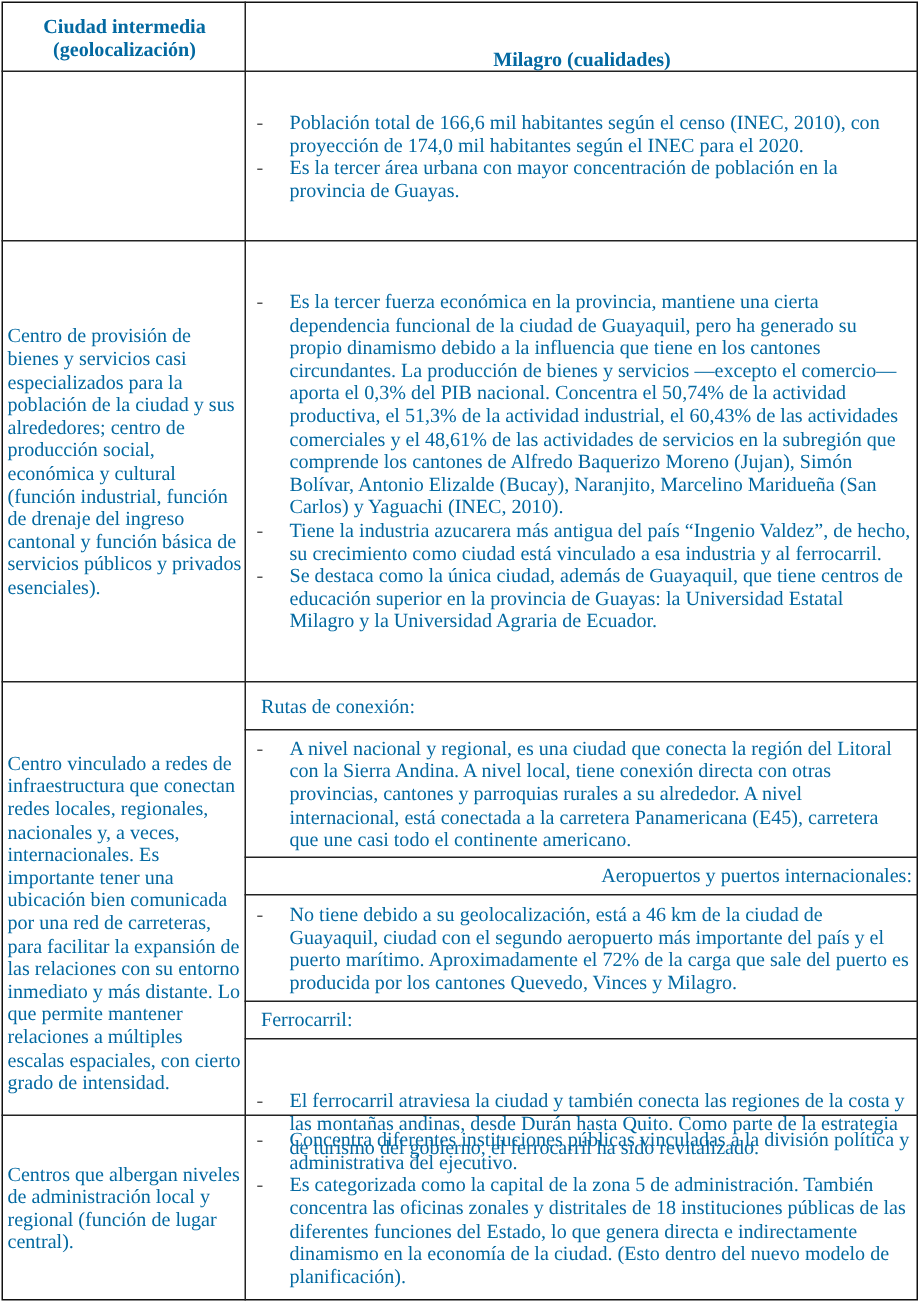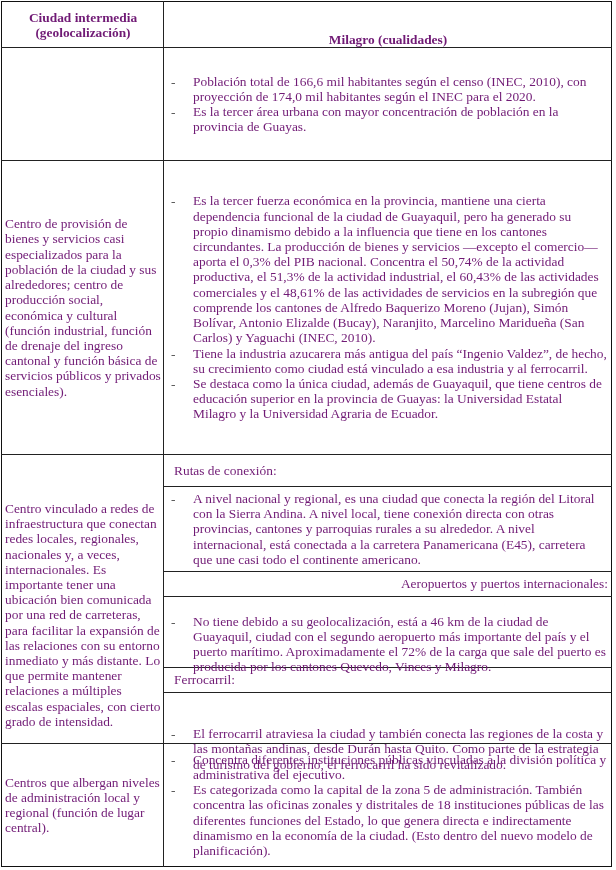--- a/index.html
+++ b/index.html
@@ -1,20 +1,20 @@
 <!DOCTYPE html>
 <html><head>
 <meta charset="utf-8">
 <style>
   html, body { margin: 0; padding: 0; background: #ffffff; }
   body { width: 616px; height: 870px; overflow: hidden; }
   #doc {
     position: absolute; left: 0; top: 0; width: 616px; height: 752px;
     font-family: "Liberation Serif", "DejaVu Serif", serif;
-    color: #701a75; font-size: 13.4px; line-height: 15.2px;
+    color: #0369a1; font-size: 13.4px; line-height: 15.2px;
   }
   .frame { position: absolute; left: 1px; top: 1px; width: 611px; height: 866px; border: 1.5px solid #111; box-sizing: border-box; }
   .hline { position: absolute; height: 0; border-top: 1px solid #222; }
   .vline { position: absolute; width: 0; border-left: 1px solid #222; }
   .cell { position: absolute; box-sizing: border-box; }
   .left { left: 5px; width: 156px; display: flex; align-items: center; }
   .right { left: 168px; width: 440px; display: flex; align-items: center; }
   .hdr { font-weight: bold; text-align: center; justify-content: center; }
   .hdr span { display: block; }
   ul.dash { list-style: none; margin: 0; padding: 0; }
@@ -74,21 +74,21 @@
     <span>Rutas de conexión:</span>
   </div>
   <div class="cell right" style="top:487px; height:84px;">
     <ul class="dash">
       <li>A nivel nacional y regional, es una ciudad que conecta la región del Litoral con la Sierra Andina. A nivel local, tiene conexión directa con otras provincias, cantones y parroquias rurales a su alrededor. A nivel internacional, está conectada a la carretera Panamericana (E45), carretera que une casi todo el continente americano.</li>
     </ul>
   </div>
   <div class="cell right sub" style="top:572px; height:24px;justify-content:flex-end;">
     <span>Aeropuertos y puertos internacionales:</span>
   </div>
-  <div class="cell right" style="top:597px; height:70px;margin-top:12px;">
+  <div class="cell right" style="top:597px; height:70px;">
     <ul class="dash">
       <li>No tiene debido a su geolocalización, está a 46 km de la ciudad de Guayaquil, ciudad con el segundo aeropuerto más importante del país y el puerto marítimo. Aproximadamente el 72% de la carga que sale del puerto es producida por los cantones Quevedo, Vinces y Milagro.</li>
     </ul>
   </div>
   <div class="cell right sub" style="top:668px; height:24px;">
     <span>Ferrocarril:</span>
   </div>
   <div class="cell right" style="top:724px; height:50px;">
     <ul class="dash">
       <li>El ferrocarril atraviesa la ciudad y también conecta las regiones de la costa y las montañas andinas, desde Durán hasta Quito. Como parte de la estrategia de turismo del gobierno, el ferrocarril ha sido revitalizado.</li>

